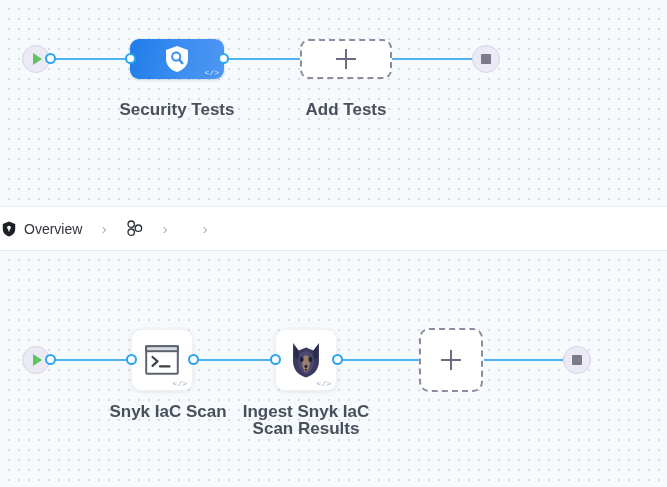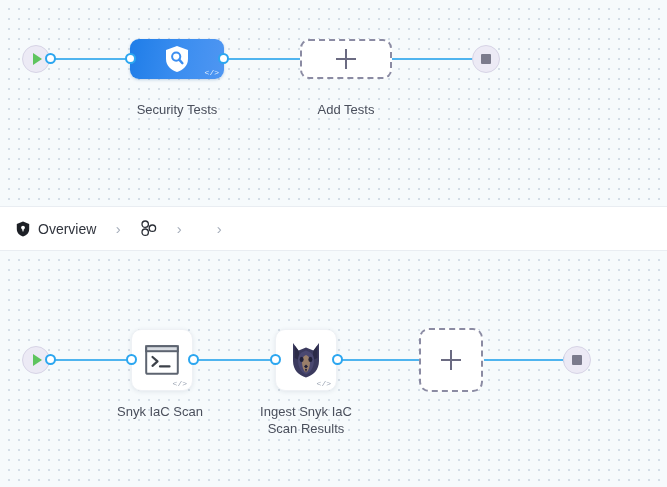--- a/index.html
+++ b/index.html
@@ -124,39 +124,39 @@
     position: absolute;
     background: #6b6b82;
   }
   .plus::before { left: 9px; top: 0;  width: 2px; height: 20px; }
   .plus::after  { top: 9px;  left: 0; height: 2px; width: 20px; }
 
   
   .node-label {
     position: absolute;
     text-align: center;
-    font-size: 13px;
+    font-size: 17px;
     line-height: 17px;
     color: #4a4f5c;
     white-space: pre-line;
+    font-weight: bold;
   }
 
   
   #tab-bar {
     position: absolute;
     top: 206px;
     left: 0;
     width: 667px;
     height: 45px;
     background: #ffffff;
     border-top: 1px solid #e9edf2;
     border-bottom: 1px solid #e9edf2;
     display: flex;
     align-items: center;
-    padding-left: 14px;
   }
   .tab {
     display: flex;
     align-items: center;
     gap: 8px;
     height: 44px;
     position: relative;
     padding: 0 2px;
   }
   .tab-label {
@@ -266,21 +266,21 @@
     <svg width="34" height="30" viewBox="0 0 34 30">
       <rect x="1.2" y="1.2" width="31.6" height="27.6" rx="1.6" fill="#ffffff" stroke="#5d6470" stroke-width="2"></rect>
       <rect x="1.2" y="1.2" width="31.6" height="5" fill="#d9dde3" stroke="#5d6470" stroke-width="2"></rect>
       <path d="M7.5 12 L12.5 16.4 L7.5 20.8" fill="none" stroke="#3c4149" stroke-width="2.2" stroke-linecap="round" stroke-linejoin="round"></path>
       <line x1="15" y1="21.4" x2="24.5" y2="21.4" stroke="#3c4149" stroke-width="2.2" stroke-linecap="round"></line>
     </svg>
     <span class="code-glyph dark">&lt;/&gt;</span>
   </div>
   <div class="port" style="left:126px; top:103px;"></div>
   <div class="port" style="left:188px; top:103px;"></div>
-  <div class="node-label" style="left:80px; top:152px; width:160px;">Snyk IaC Scan</div>
+  <div class="node-label" style="left:88px; top:152px; width:160px;">Snyk IaC Scan</div>
 
   <div class="step-card" style="left:275px; top:78px;">
     <svg width="30" height="38" viewBox="0 0 30 38">
       <path d="M2 2 L7.6 9.5 L15 6.5 L22.4 9.5 L28 2 L28 20 C28 29 22 34.5 15 36.5
                C8 34.5 2 29 2 20 Z" fill="#3b3a5e"></path>
       <path d="M3.6 4.6 L8 10.4 L8 19 L3.6 17 Z" fill="#2b2a47"></path>
       <path d="M26.4 4.6 L22 10.4 L22 19 L26.4 17 Z" fill="#2b2a47"></path>
       <path d="M15 9.5 C20 11 23 14 23 19 C23 26 19.6 31.5 15 33.5
                C10.4 31.5 7 26 7 19 C7 14 10 11 15 9.5 Z" fill="#4a4871"></path>
       <path d="M15 14 C17.6 15 19 17 19 20.5 C19 26 17.4 30 15 31.6

